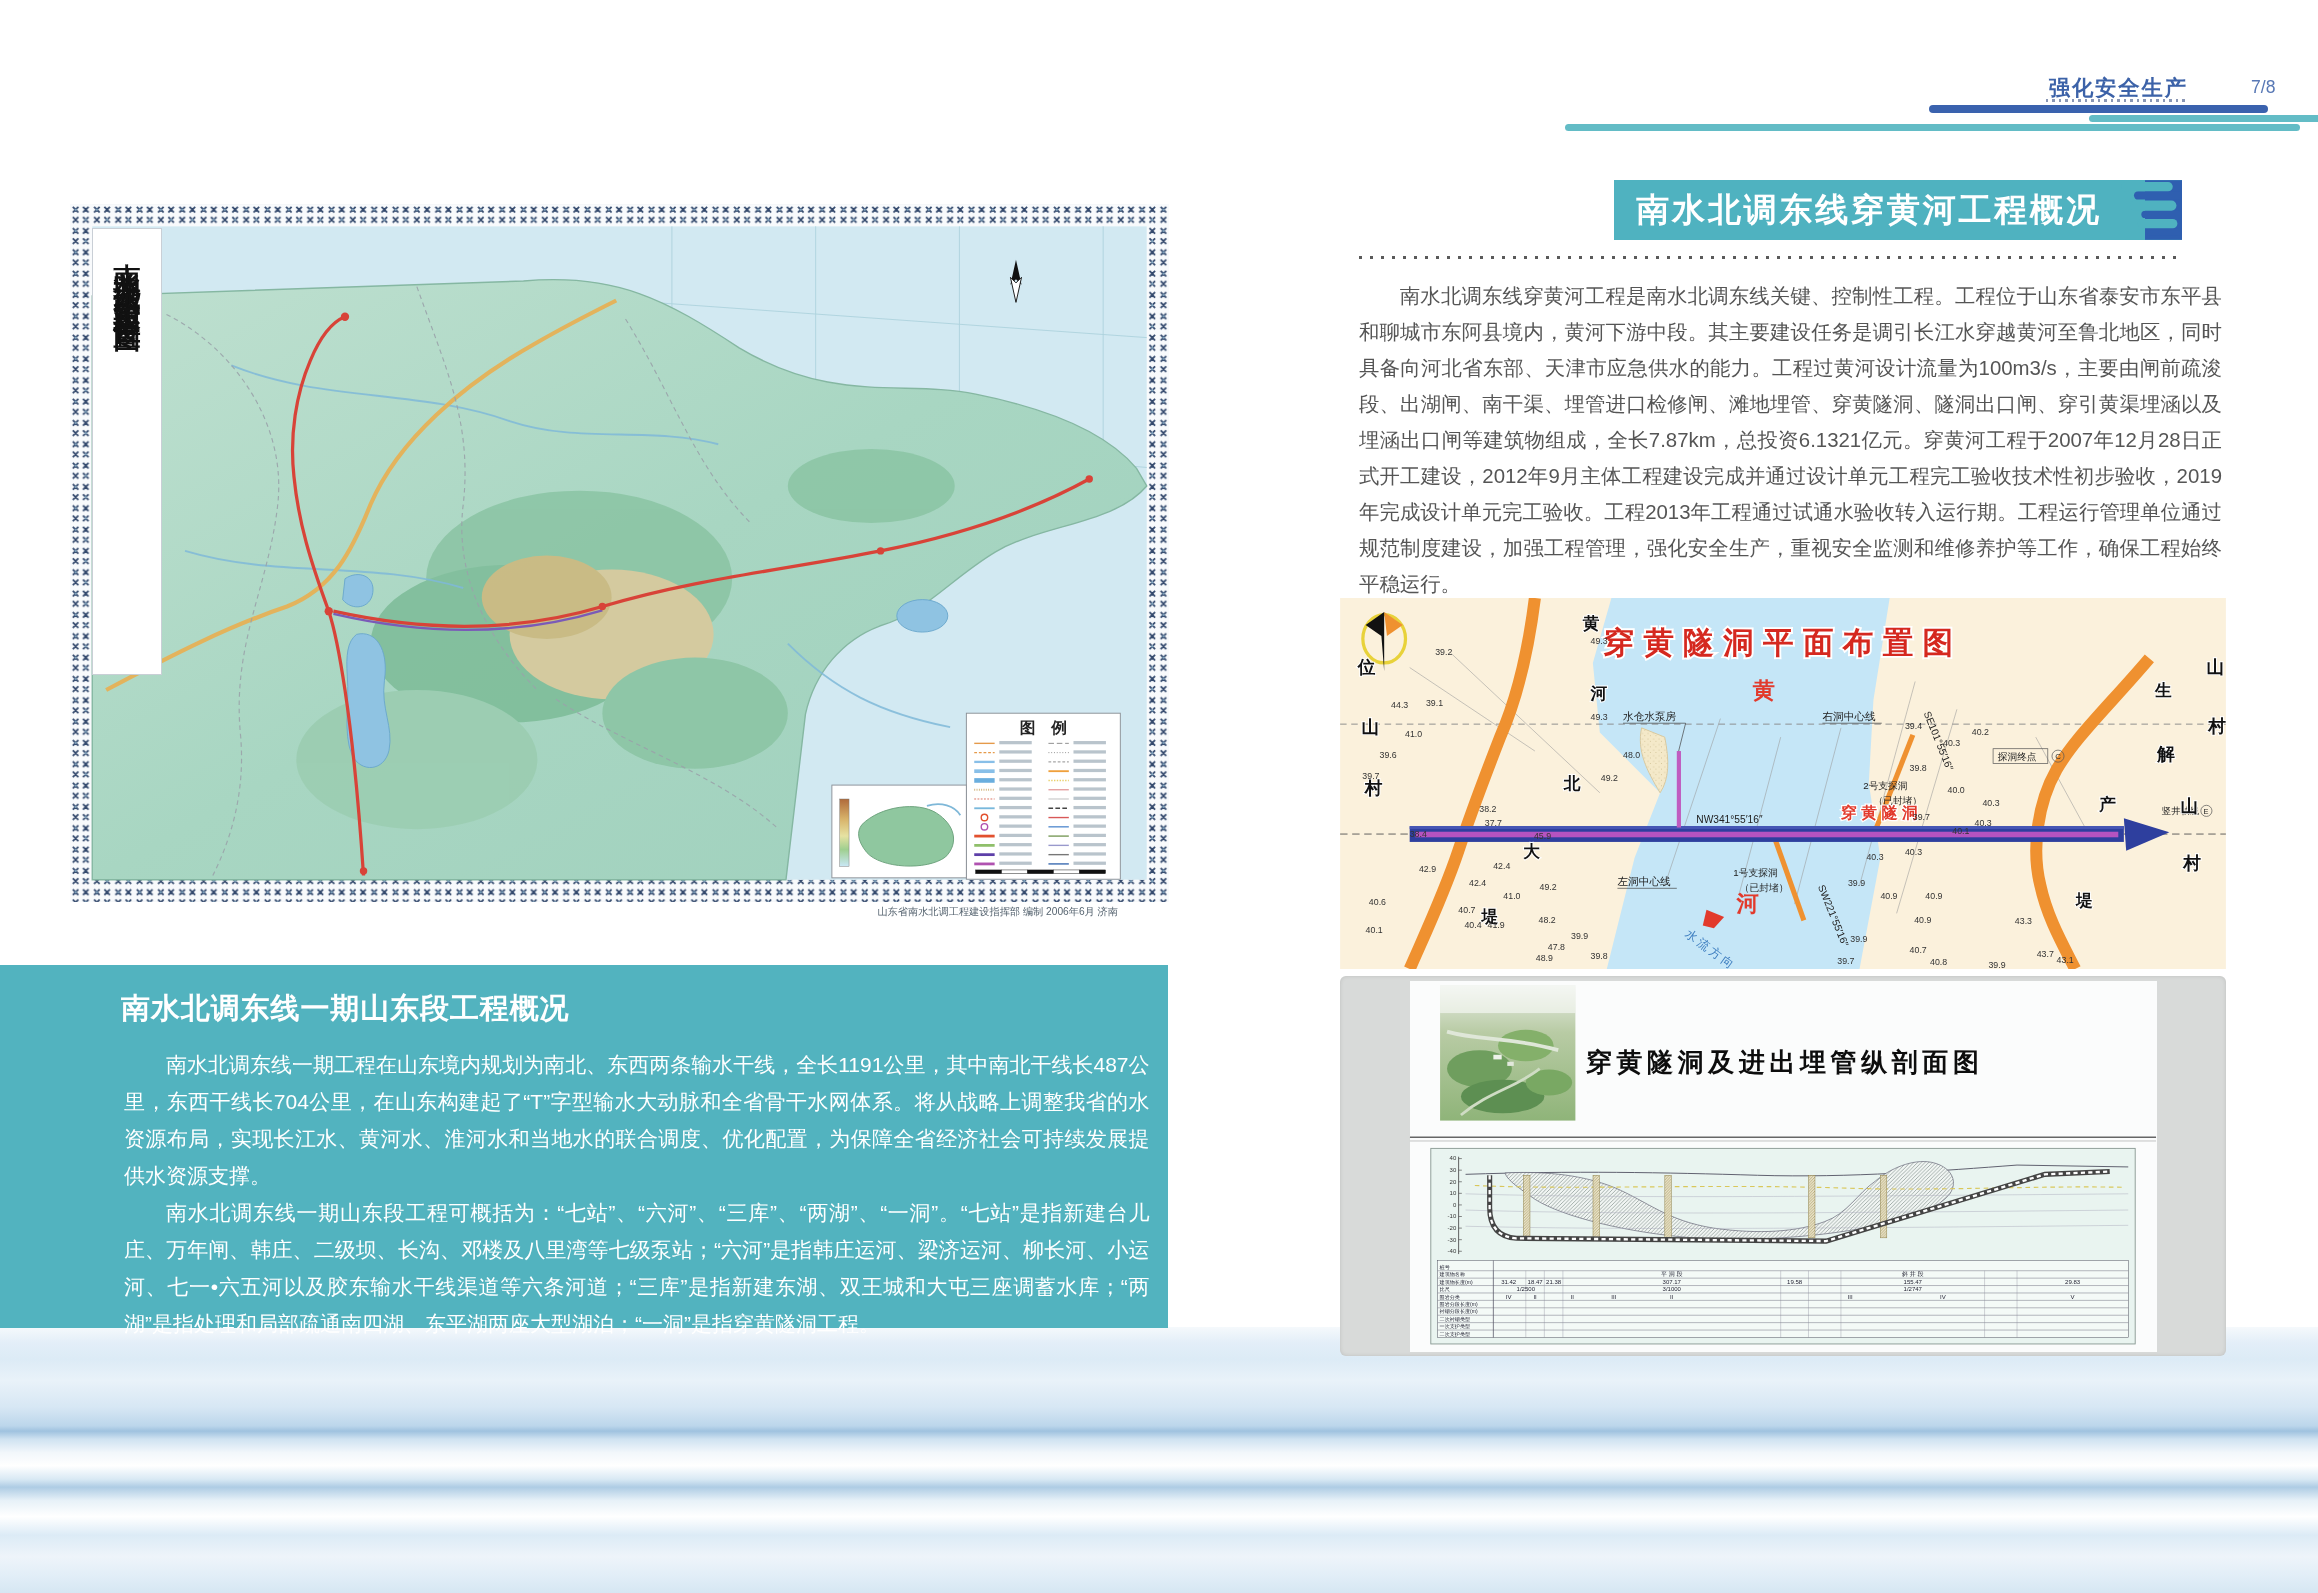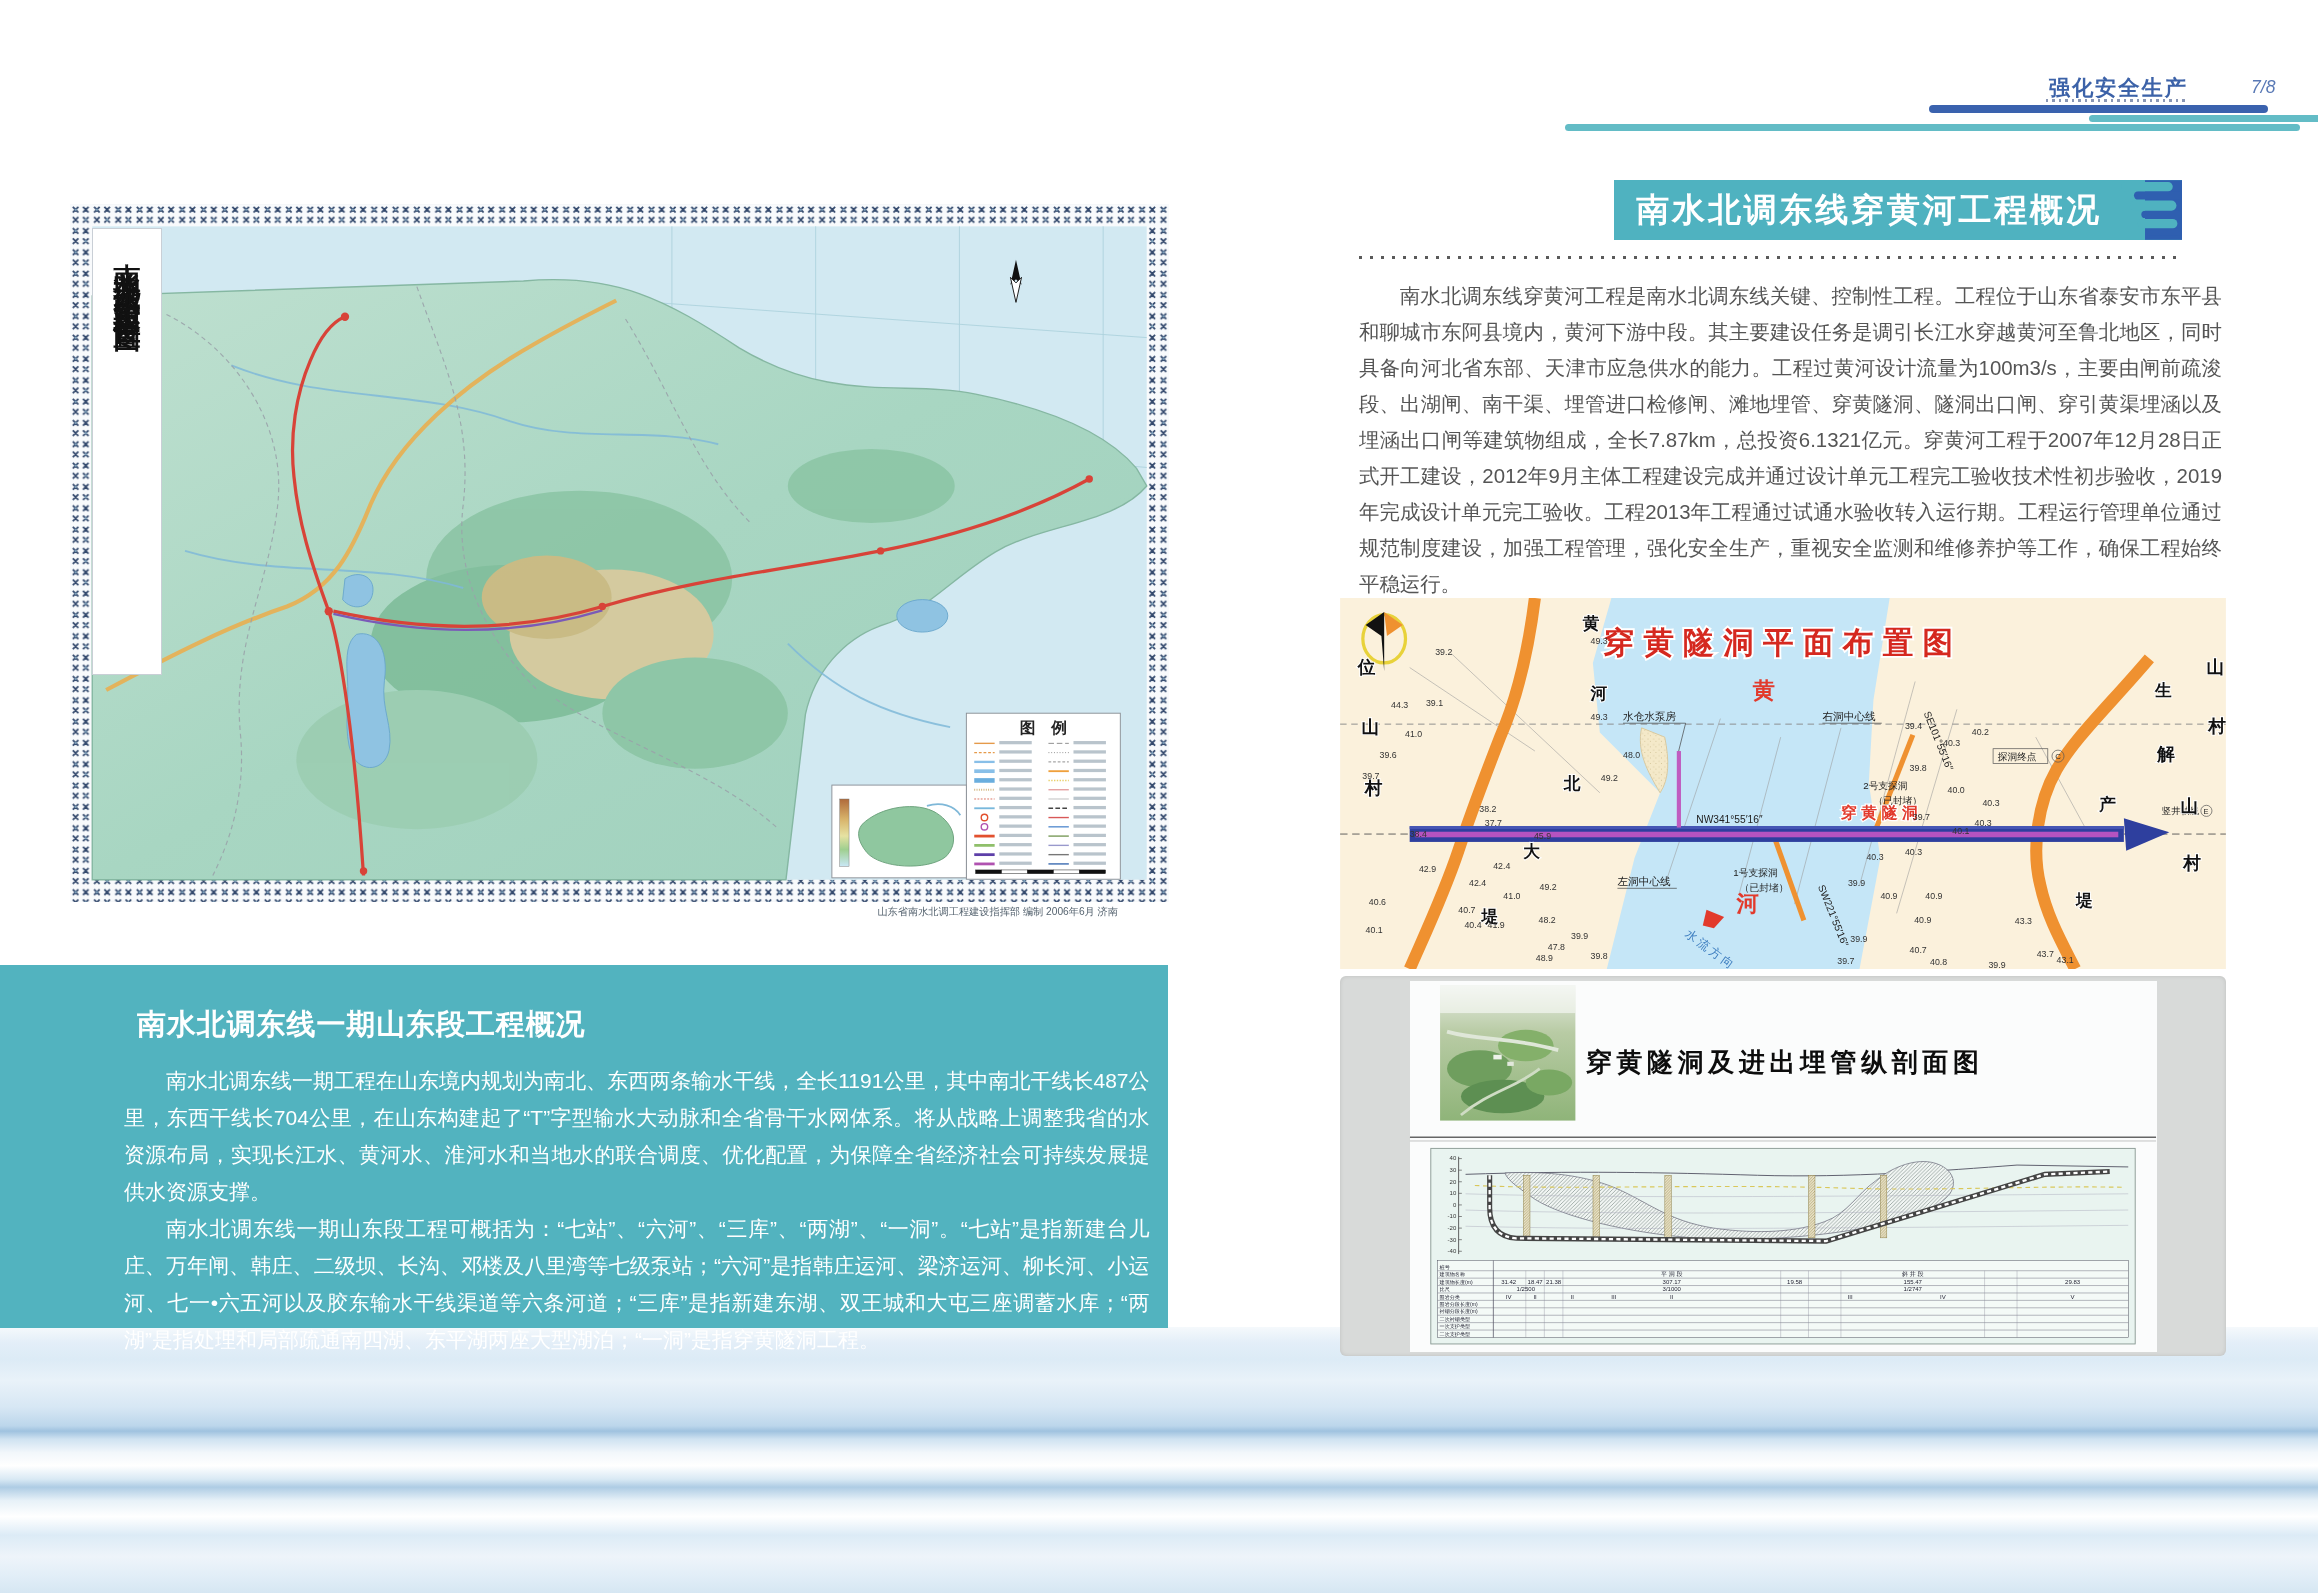--- a/index.html
+++ b/index.html
@@ -1,35 +1,35 @@
 <!DOCTYPE html>
 <html style="font-size:7.4px"><head>
 <meta charset="utf-8">
 <style>
   html,body{margin:0;padding:0;}
   body{width:2333px;height:1594px;position:relative;background:#ffffff;overflow:hidden;
        font-family:"Liberation Sans",sans-serif;}
   .abs{position:absolute;}
   
   .brand{font-size:21.3px;font-weight:bold;color:#3c62a8;letter-spacing:1.9px;}
-  .pageno{font-size:17.6px;font-style:italic;color:#5878b5;}
+  .pageno{font-size:17.6px;color:#5878b5;}
   .hdot{height:2.8px;background:repeating-linear-gradient(90deg,#8a97b5 0 2.3px,transparent 2.3px 6.5px);}
   .bar{border-radius:4.6px;}
   .bar-blue{background:#3a62ae;}
   .bar-teal{background:#63bcc6;}
   
   .map-wrap{left:70px;top:204px;width:1099px;height:698px;}
   .v-strip{left:92px;top:228px;width:70px;height:447px;background:#ffffff;border:0.5px solid #c9cfd6;
            display:flex;align-items:flex-start;justify-content:center;padding-top:13px;box-sizing:border-box;}
   .v-title{writing-mode:vertical-rl;text-orientation:upright;font-family:"DejaVu Serif","Liberation Serif",serif;
            font-weight:bold;font-size:27px;color:#111;letter-spacing:0.18em;}
   .map-caption{left:70px;top:905px;width:1099px;text-align:right;font-size:10.2px;color:#55636f;padding-right:51px;box-sizing:border-box;}
   
   .overview{left:0;top:965px;width:1168px;height:363px;background:#52b3bf;color:#fff;}
-  .overview h2{margin:16px;padding:24px 0 0 121px;font-size:29px;font-weight:bold;letter-spacing:0.9px;}
+  .overview h2{margin:0;padding:24px 0 0 121px;font-size:29px;font-weight:bold;letter-spacing:0.9px;}
   .overview .body{margin:16.7px 18.5px 0 124px;font-size:21px;line-height:37px;text-align:justify;}
   .overview .body p{margin:0;text-indent:2em;}
   
   .banner{left:1614px;top:180px;width:568px;height:60px;background:#4fb2c0;}
   .banner-title{position:absolute;left:0;top:0;width:510px;height:60px;display:flex;align-items:center;justify-content:center;
                 color:#fff;font-size:33px;font-weight:bold;letter-spacing:2.8px;white-space:nowrap;}
   .rdot{height:3.2px;background:repeating-linear-gradient(90deg,#5a5a5a 0 3.2px,transparent 3.2px 11px);}
   .article{left:1356px;top:275px;width:869px;font-size:20.4px;line-height:36px;color:#555;text-align:justify;}
   .article p{margin:3px;text-indent:2em;}
   

